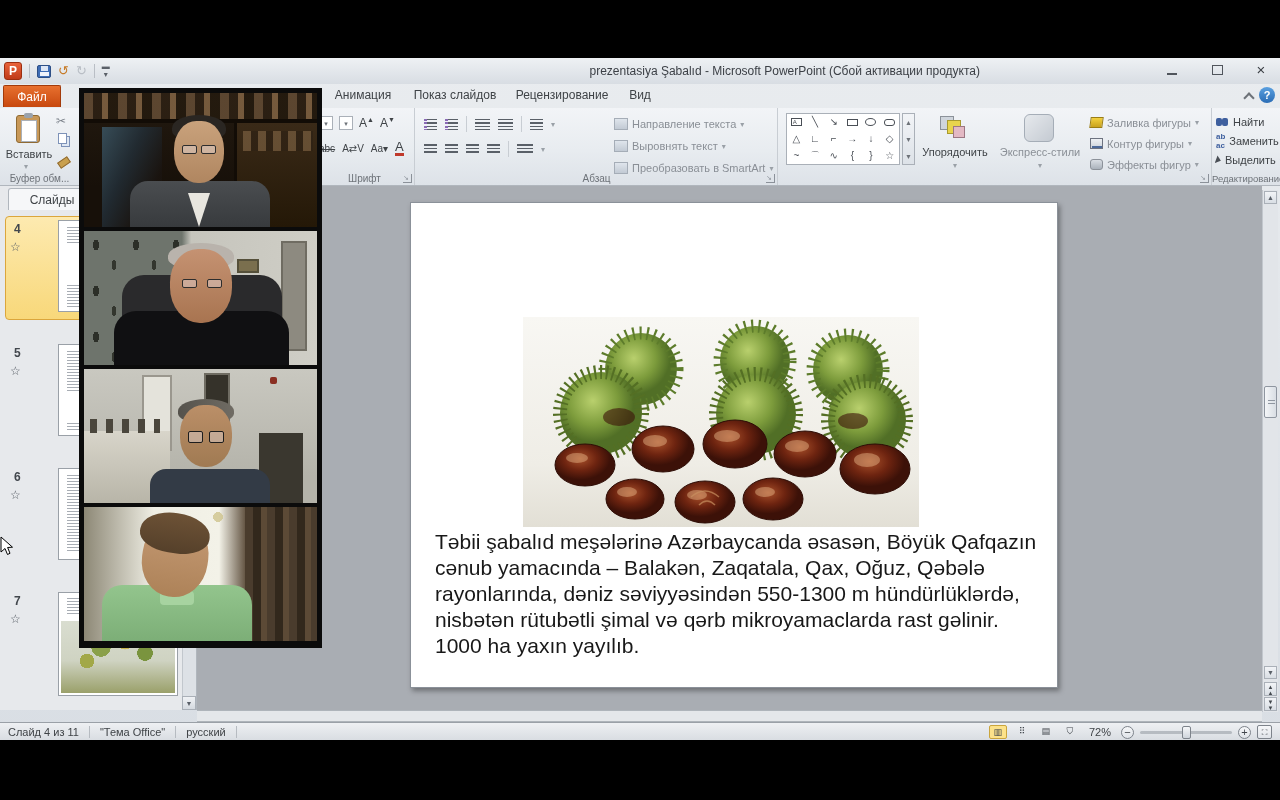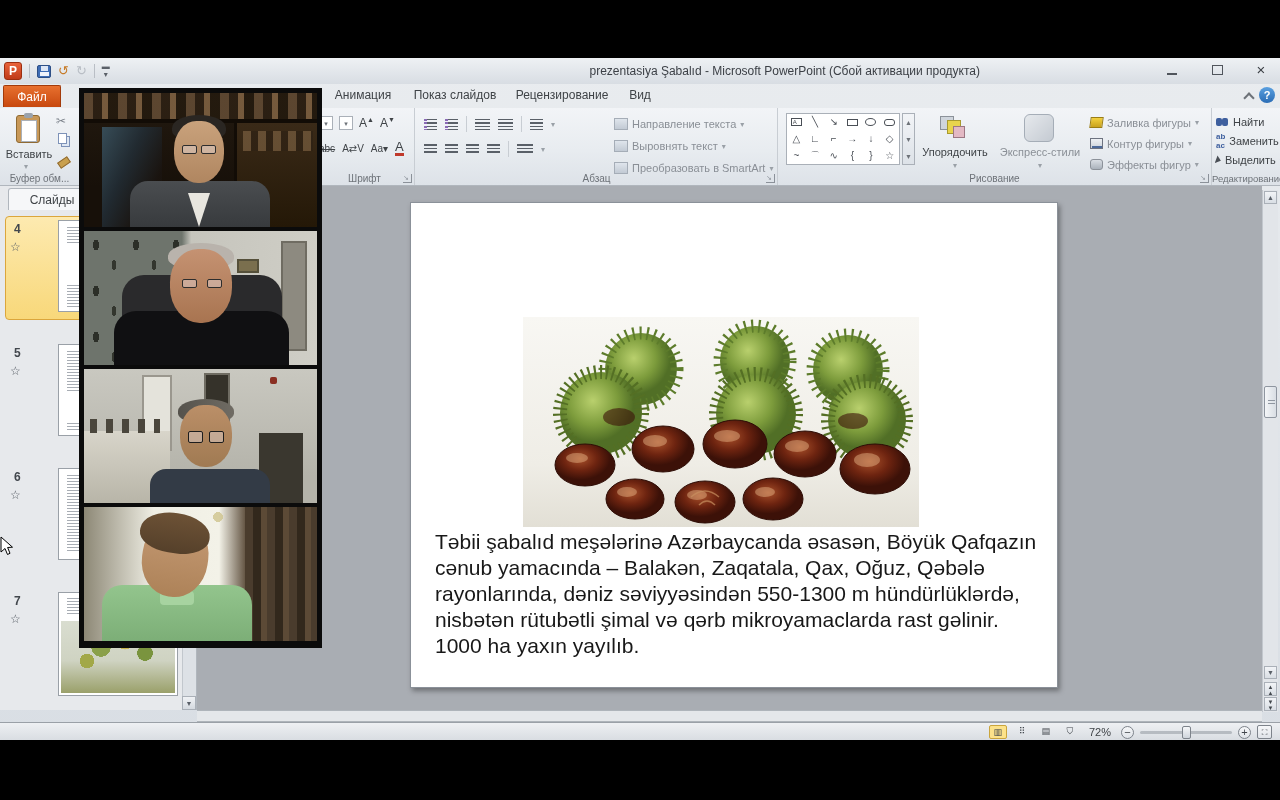--- a/index.html
+++ b/index.html
@@ -366,21 +366,20 @@
             <div class="ic-outline"></div>
             <span class="small-btn-label">Контур фигуры</span>
               <span class="drop-caret">▾</span>
           </div>
           <div class="dr-right-row">
             <div class="ic-effect"></div>
             <span class="small-btn-label">Эффекты фигур</span>
               <span class="drop-caret">▾</span>
           </div>
         </div>
-        <div class="rgroup-label">Рисование</div>
         <div class="dlg-launcher">↘</div>
       </div>
 
       <div class="rgroup g-edit">
         <div class="ed-row" style="top:6px;">
           <div class="ic-find"></div>
           <span class="ed-label">Найти</span>
         </div>
         <div class="ed-row" style="top:25px;">
           <span class="ic-replace">ab<br>ac</span>
@@ -517,20 +516,28 @@
       <div class="vs-btn" style="top:1px;">▲</div>
       <div class="vs-thumb"></div>
       <div class="vs-btn" style="top:476px;">▼</div>
       <div class="vs-nav" style="top:492px;">▲<br>▲</div>
       <div class="vs-nav" style="top:507px;">▼<br>▼</div>
     </div>
 
     <div class="notes-strip abs"></div>
 
     <div class="statusbar abs">
+      <div class="sb-left">
+        <span>Слайд 4 из 11</span>
+        <div class="sb-sep"></div>
+        <span>"Тема Office"</span>
+        <div class="sb-sep"></div>
+        <span>русский</span>
+        <div class="sb-sep"></div>
+      </div>
       <div class="sb-right">
         <div class="view-btn active">▥</div>
         <div class="view-btn">⠿</div>
         <div class="view-btn">▤</div>
         <div class="view-btn">⛉</div>
         <span style="margin:0 4px;">72%</span>
         <div class="zoom-circle">−</div>
         <div class="zoom-track">
           <div class="zoom-handle"></div>
         </div>

